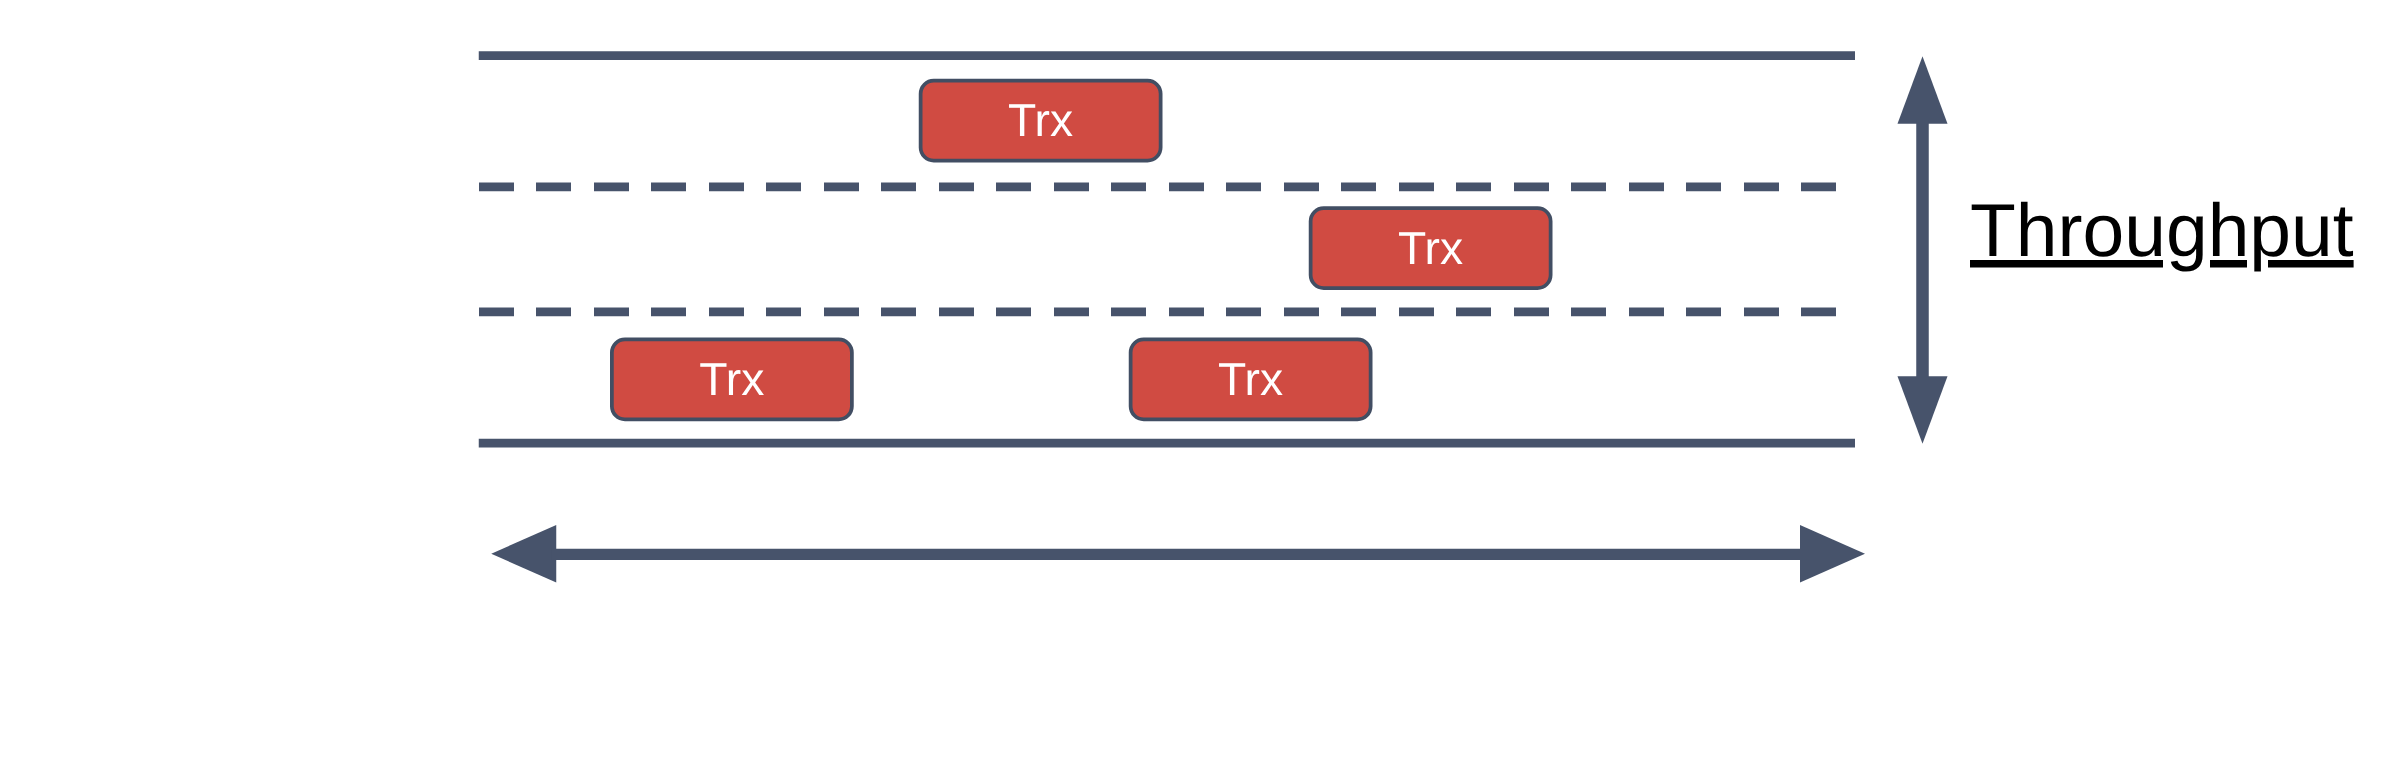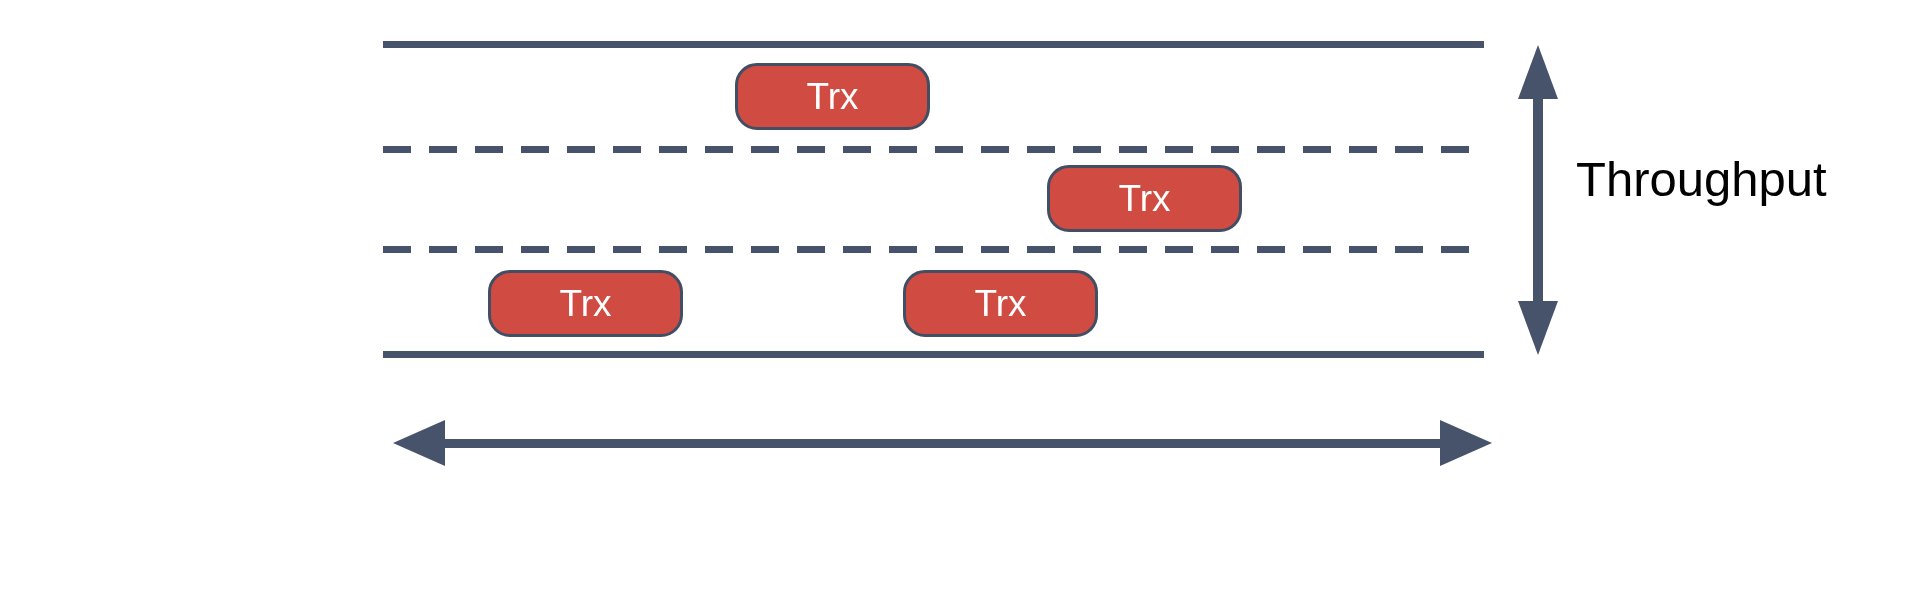--- a/index.html
+++ b/index.html
@@ -36,21 +36,21 @@
   }
   .line-top{top:41px;}
   .line-d1{top:146px;}
   .line-d2{top:246px;}
   .line-bottom{top:351px;}
   
   .trx-box{
     position:absolute;
     background:var(--box-fill);
     border:3px solid var(--box-border);
-    border-radius:22px;
+    border-radius:12px;
     display:flex;align-items:center;justify-content:center;
     color:var(--box-text);
     font-size:37px;
     line-height:1;
   }
   
   .v-shaft{
     position:absolute;left:1533px;top:96px;width:10px;height:211px;
     background:var(--line-color);
   }
@@ -80,23 +80,24 @@
   .h-head-right{
     position:absolute;left:1440px;top:420px;width:0;height:0;
     border-top:23px solid transparent;
     border-bottom:23px solid transparent;
     border-left:52px solid var(--line-color);
   }
   
   .label{
     position:absolute;
     color:var(--label-text);
-    font-size:49px;
+    font-size:60px;
     line-height:1;
     white-space:nowrap;
+    text-decoration:underline;
   }
   .label.throughput{left:1576px;top:155px;}
   .label.ttf{left:933px;top:513px;transform:translateX(-50%);}
 </style>
 </head>
 <body>
 
 <div class="canvas">
 
   <div class="hline line-top"></div>

